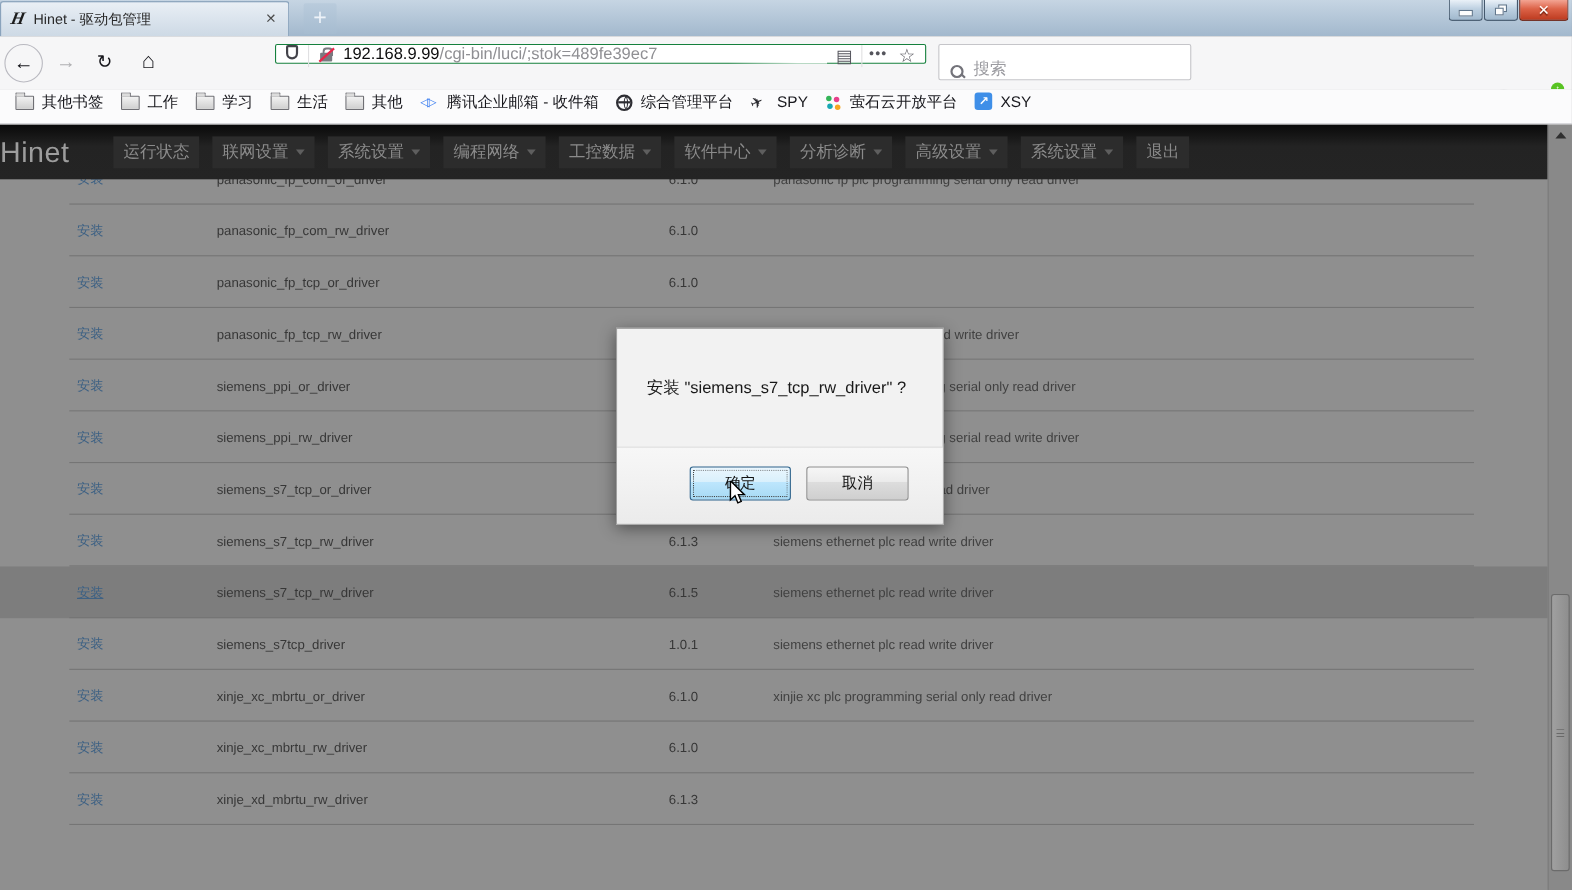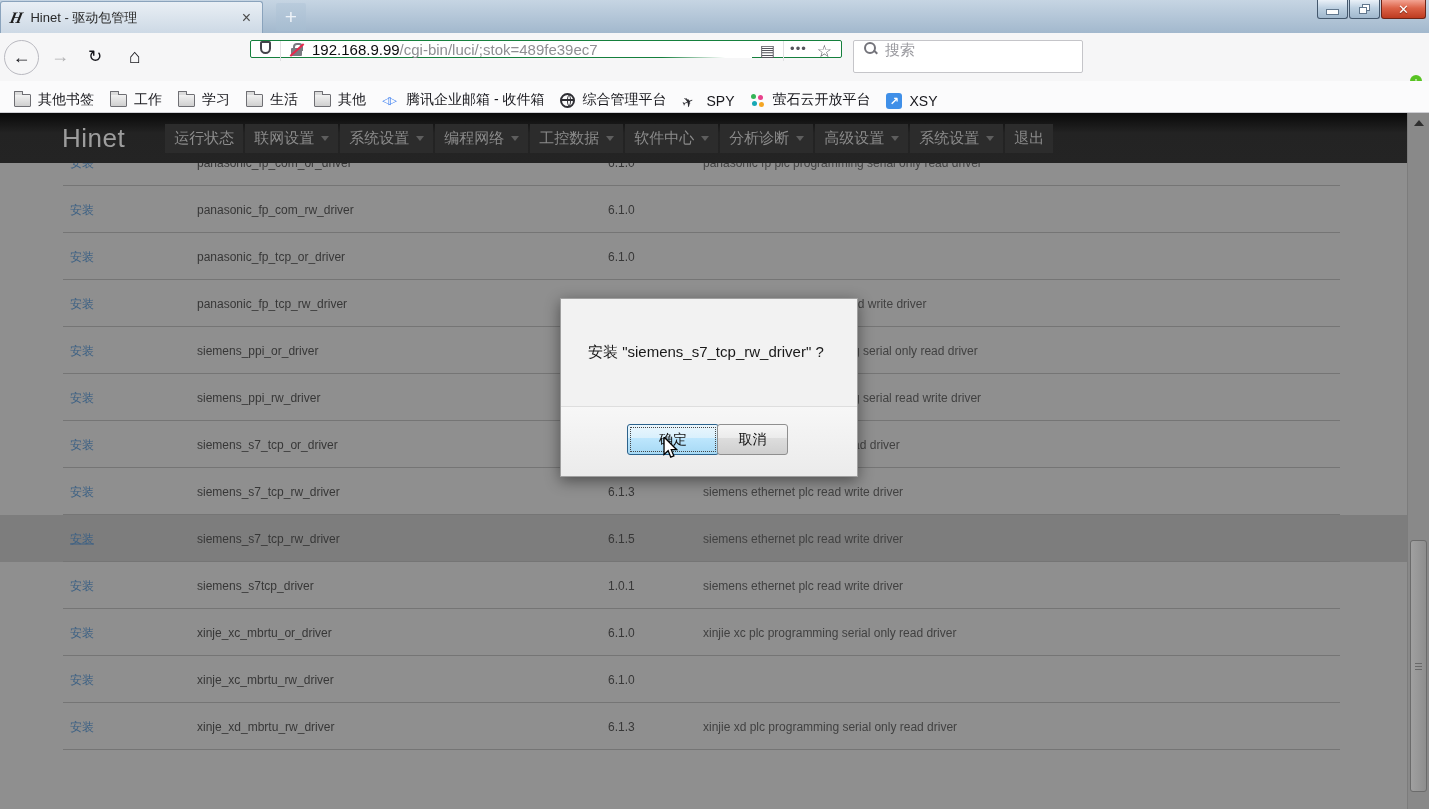--- a/index.html
+++ b/index.html
@@ -55,21 +55,21 @@
     background:#e8274b;transform:rotate(-42deg)}
   .url-text{font-size:15px;white-space:nowrap;position:relative;flex:1;overflow:hidden}
   .url-host{color:#0c0c0d}
   .url-path{color:#8f8f93}
   .url-fade{position:absolute;right:0;top:0;bottom:0;width:90px;
     background:linear-gradient(90deg,rgba(255,255,255,0),#fff 70%)}
   .reader-icon{font-size:16px;color:#55555c;margin:0 8px}
   .page-dots{font-size:13px;color:#55555c;letter-spacing:1px;margin:0 8px 0 6px}
   .star-icon{font-size:17px;color:#55555c;margin:0 9px 0 2px}
   .searchbar{position:absolute;left:853px;top:7px;width:230px;height:33px;box-sizing:border-box;
-    background:#fff;border:1px solid #c5c5c9;border-radius:2px;display:flex;align-items:flex-start;padding:0 9px;gap:8px}
+    background:#fff;border:1px solid #c5c5c9;border-radius:2px;display:flex;align-items:flex-end;padding:0 9px;gap:8px}
   .mag{position:relative;width:14px;height:14px}
   .mag::before{content:"";position:absolute;left:1px;top:1px;width:8px;height:8px;
     border:2px solid #73737a;border-radius:50%}
   .mag::after{content:"";position:absolute;left:10px;top:10px;width:5px;height:2px;
     background:#73737a;transform:rotate(45deg)}
   .search-ph{font-size:15px;color:#9b9ba0}
   .right-icons{position:absolute;right:13px;top:47px;display:flex;gap:22px;align-items:center;height:20px}
   .ri{position:relative;width:18px;height:16px}
   .lib-icon{background:linear-gradient(90deg,#5c5c63 0 2px,transparent 2px 5px,#5c5c63 5px 7px,transparent 7px 10px,#5c5c63 10px 12px,transparent 12px)}
   .lib-icon::after{content:"";position:absolute;right:0;top:0;width:2px;height:16px;background:#5c5c63;transform:rotate(14deg)}
@@ -83,42 +83,42 @@
   .bubble-icon::after{content:"";position:absolute;left:3px;top:12px;
     border:4px solid transparent;border-top-color:#76899b;border-left-color:#76899b}
   .person-icon{box-sizing:border-box;width:18px;height:18px;border:2px solid #55555c;border-radius:50%;overflow:hidden}
   .person-icon::before{content:"";position:absolute;left:5px;top:3px;width:5px;height:5px;border-radius:50%;background:#55555c}
   .person-icon::after{content:"";position:absolute;left:2px;top:9px;width:11px;height:7px;border-radius:5px 5px 0 0;background:#55555c}
   .menu-icon{background:linear-gradient(#55555c 0 2px,transparent 2px 7px,#55555c 7px 9px,transparent 9px 14px,#55555c 14px 16px,transparent 16px)}
   .badge-up{position:absolute;right:-6px;top:-7px;width:12px;height:12px;border-radius:50%;
     background:#58c322;color:#fff;font-size:9px;line-height:12px;text-align:center;font-weight:bold}
   
   .bookmarksbar{position:absolute;top:81px;left:0;width:1429px;height:32px;background:#fbfbfc;
-    border-bottom:1px solid #cfcfd4;display:flex;align-items:flex-end;padding-left:6px;box-sizing:border-box;z-index:40}
+    border-bottom:1px solid #cfcfd4;display:flex;align-items:flex-start;padding-left:6px;box-sizing:border-box;z-index:40}
   .bm-item{display:flex;align-items:center;gap:7px;padding:3px 8px;font-size:14px;color:#18181d;white-space:nowrap}
   .bm-ic{position:relative;width:17px;height:13px;flex:0 0 auto}
   .ic-folder{background:linear-gradient(#f2f2f2,#cfcfcf);border:1px solid #6f6f74;border-radius:1px;box-sizing:border-box}
   .ic-folder::before{content:"";position:absolute;left:-1px;top:-4px;width:7px;height:3px;
     background:#dcdcdc;border:1px solid #6f6f74;border-bottom:none;border-radius:1px 1px 0 0}
   .ic-tencent{color:#3d7ff0;font-size:11px;letter-spacing:-2px;line-height:13px;font-weight:bold}
   .ic-globe{box-sizing:border-box;width:15px;height:15px;border:2px solid #2e2e33;border-radius:50%}
   .ic-globe::before{content:"";position:absolute;left:4.5px;top:0;width:4px;height:11px;border:1.5px solid #2e2e33;border-radius:50%;box-sizing:border-box}
   .ic-globe::after{content:"";position:absolute;left:0;top:4.5px;width:11px;height:2px;background:#2e2e33}
   .ic-spy{color:#2b2b30;font-size:14px;line-height:13px;transform:rotate(-24deg)}
   .ic-ezviz{width:15px;height:14px}
   .ic-ezviz::before{content:"";position:absolute;left:1px;top:1px;width:5px;height:5px;border-radius:50%;
     background:#35b558;box-shadow:7px 1px 0 #e8418c,1px 7px 0 #18a8b5,8px 8px 0 #f5a623}
   .ic-xsy{width:16px;height:16px;background:#3f8fe8;border-radius:3px;color:#fff;font-size:11px;
     line-height:16px;text-align:center;font-weight:bold}
   
   .content{position:absolute;top:113px;left:0;width:1429px;height:696px;background:#8f8f8f;overflow:hidden}
   .site-nav{position:absolute;top:0;left:0;width:1407px;height:50px;z-index:5;
     background:linear-gradient(#090909,#232323 40%,#242424);display:flex;align-items:center}
-  .logo{margin-left:62px;font-size:26px;font-weight:500;color:#9d9d9d;letter-spacing:.5px}
-  .site-menu{display:flex;margin-left:40px;gap:2px;align-items:center}
+  .logo{font-size:26px;font-weight:500;color:#9d9d9d;letter-spacing:.5px}
+  .site-menu{display:flex;margin-left:40px;gap:12px;align-items:center}
   .menu-item{display:flex;align-items:center;gap:7px;font-size:15px;color:#8b8b8b;
     background:#2c2c2c;padding:5px 9px;white-space:nowrap}
   .caret{width:0;height:0;border-left:4px solid transparent;border-right:4px solid transparent;border-top:5px solid #5e5e5e}
   .rows{position:absolute;top:26px;left:0;width:1407px;z-index:1}
   .trow{position:relative;height:47px;font-size:12px}
   .trow::after{content:"";position:absolute;left:63px;right:67px;bottom:0;border-bottom:1px solid #757575}
   .trow.hl{background:#7d7d7d}
   .cell{position:absolute;top:50%;transform:translateY(-50%);white-space:nowrap}
   .c-act{left:70px;color:#3d6184;text-decoration:none}
   .trow.hl .c-act{text-decoration:underline}
@@ -139,21 +139,21 @@
     background:#f2f2f2;border:1px solid #9f9f9f;box-sizing:border-box;
     box-shadow:0 4px 14px rgba(0,0,0,.45)}
   .dlg-msg{position:absolute;left:27px;top:44px;font-size:15px;color:#191919;white-space:nowrap}
   .dlg-footer{position:absolute;left:0;right:0;top:107px;bottom:0;
     background:linear-gradient(#f7f7f7,#ebebeb);border-top:1px solid #dedede}
   .dlg-btn{position:absolute;top:17px;height:31px;box-sizing:border-box;border-radius:3px;
     display:flex;align-items:center;justify-content:center;font-size:14px;color:#111}
   .btn-ok{left:66px;width:92px;border:1px solid #2c628b;
     background:linear-gradient(#eaf6fd,#d9f0fc 45%,#bde6fd 46%,#a6d9f4)}
   .btn-ok::after{content:"";position:absolute;inset:2px;border:1px dotted #444;border-radius:1px}
-  .btn-cancel{left:156px;width:71px;border:1px solid #8f8f8f;
+  .btn-cancel{left:172px;width:93px;border:1px solid #8f8f8f;
     background:linear-gradient(#f6f6f6,#ebebeb 45%,#dddddd 46%,#cfcfcf)}
   
   .cursor{position:absolute;left:662px;top:437px;z-index:50;pointer-events:none}
 </style>
 </head>
 <body>
 
 <div class="titlebar">
   <div class="tab">
     <span class="tab-favicon">H</span>
@@ -398,21 +398,20 @@
   <div class="trow">
     <a class="cell c-act" href="#">安装</a>
     <span class="cell c-name">xinje_xc_mbrtu_rw_driver</span>
     <span class="cell c-ver">6.1.0</span>
   </div>
 
   <div class="trow">
     <a class="cell c-act" href="#">安装</a>
     <span class="cell c-name">xinje_xd_mbrtu_rw_driver</span>
     <span class="cell c-ver">6.1.3</span>
-    <span class="cell c-desc">xinjie xd plc programming serial only read driver</span>
   </div>
 </div>
 
   <div class="scrollbar">
     <div class="sb-up">
         <i></i>
       </div>
     <div class="sb-thumb">
       <div class="sb-grip"></div>
     </div>

